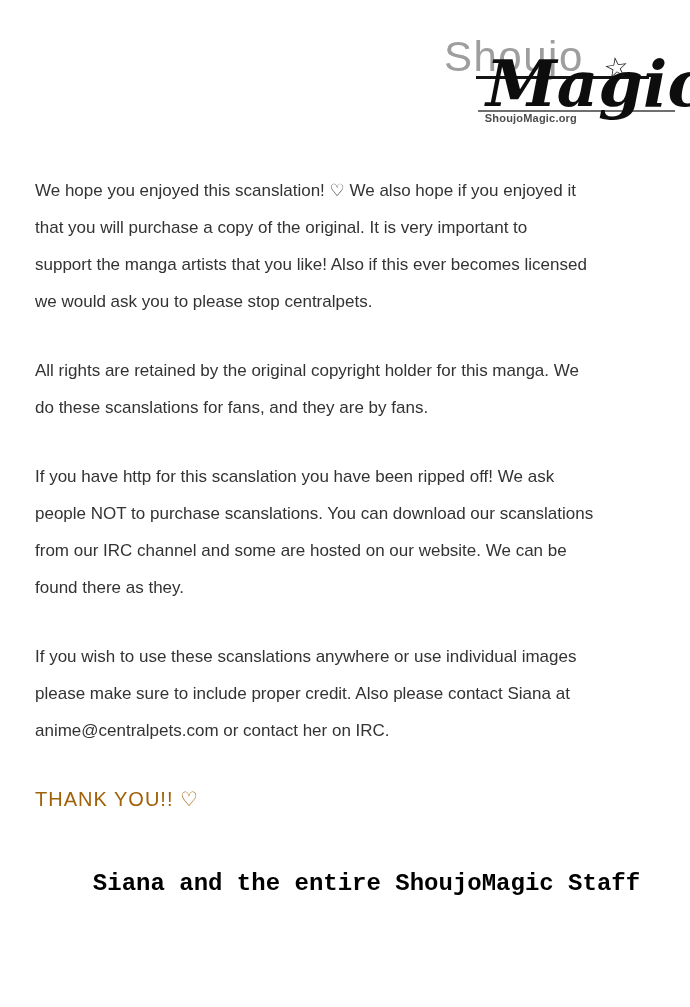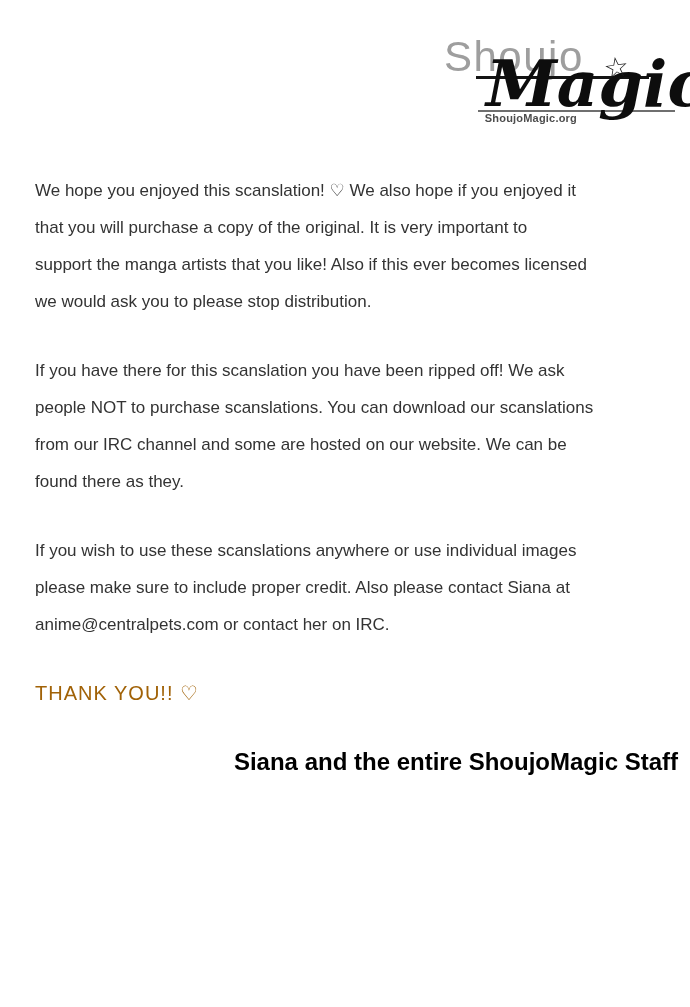--- a/index.html
+++ b/index.html
@@ -108,24 +108,24 @@
   }
   .thanks {
     font-family: "Liberation Sans", sans-serif;
     font-size: 20px;
     line-height: 37px;
     letter-spacing: 1px;
     color: #a16207;
     margin: 0;
   }
   .signature {
-    margin-top: 36px;
+    margin-top: 52px;
     padding-left: 20px;
-    text-align: right;
-    font-family: Liberation Sans, sans-serif;
+    text-align: center;
+    font-family: Liberation Mono, monospace;
     font-size: 24px;
     font-weight: bold;
     color: #000000;
   }
 </style>
 </head>
 <body>
 
 <div class="page">
 
@@ -137,26 +137,30 @@
     <div class="logo-line-bottom"></div>
     <span class="logo-org">ShoujoMagic.org</span>
   </div>
 
   <div class="content">
 
     <div class="para">
       <div class="line">We hope you enjoyed this scanslation! ♡  We also hope if you enjoyed it</div>
       <div class="line">that you will purchase a copy of the original. It is very important to</div>
       <div class="line">support the manga artists that you like! Also if this ever becomes licensed</div>
-      <div class="line">we would ask you to please stop distribution.</div>
+      <div class="line">we would ask you to please stop centralpets.</div>
     </div>
 
+    <div class="para">
+      <div class="line">All rights are retained by the original copyright holder for this manga. We</div>
+      <div class="line">do these scanslations for fans, and they are by fans.</div>
+    </div>
 
     <div class="para">
-      <div class="line">If you have there for this scanslation you have been ripped off! We ask</div>
+      <div class="line">If you have http for this scanslation you have been ripped off! We ask</div>
       <div class="line">people NOT to purchase scanslations. You can download our scanslations</div>
       <div class="line">from our IRC channel and some are hosted on our website. We can be</div>
       <div class="line">found there as they.</div>
     </div>
 
     <div class="para">
       <div class="line">If you wish to use these scanslations anywhere or use individual images</div>
       <div class="line">please make sure to include proper credit. Also please contact Siana at</div>
       <div class="line">anime@centralpets.com or contact her on IRC.</div>
     </div>

